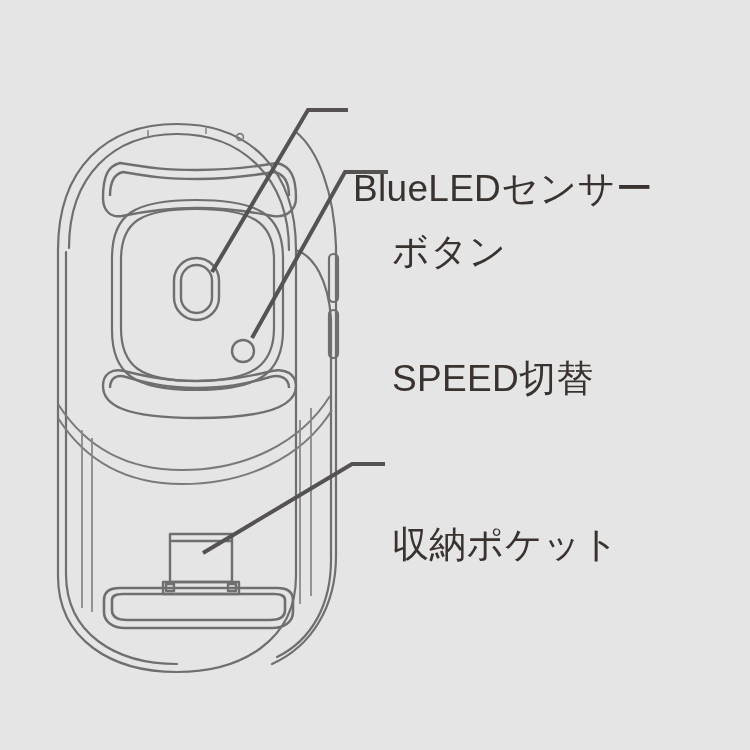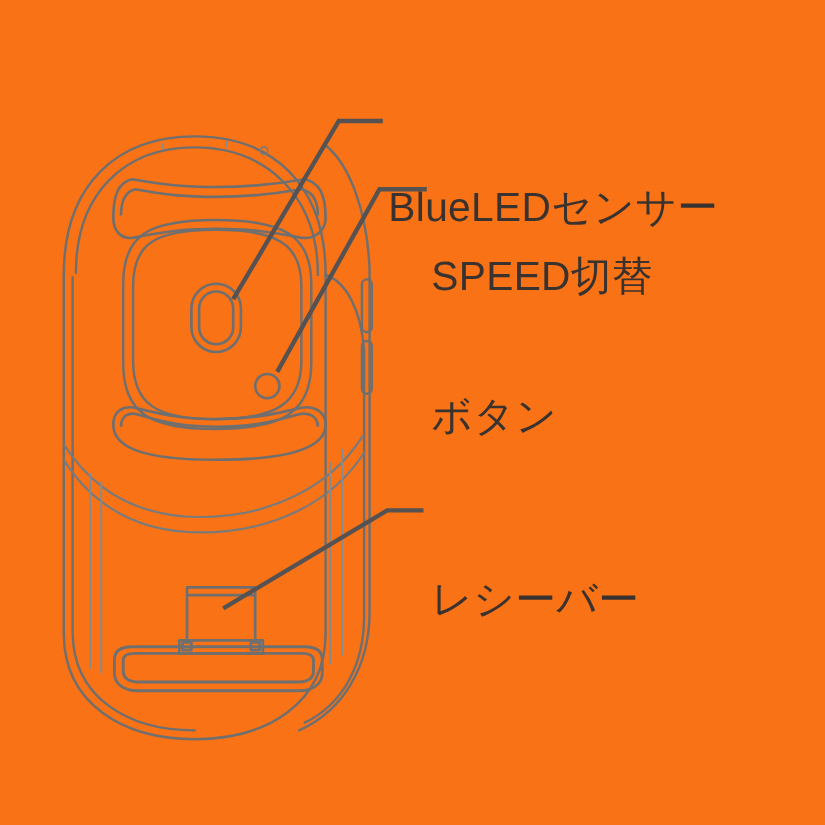--- a/index.html
+++ b/index.html
@@ -7,21 +7,21 @@
     padding: 0;
     background: #ffffff;
   }
   body {
     font-family: "Liberation Sans", "DejaVu Sans", sans-serif;
   }
   #page {
     position: relative;
     width: 750px;
     height: 750px;
-    background: #f97316;
+    background: #e5e5e5;
     overflow: hidden;
   }
   #figure-svg {
     position: absolute;
     left: 0;
     top: 0;
     width: 750px;
     height: 750px;
     display: block;
   }
@@ -190,21 +190,21 @@
       <path d="M 385 464 L 352 464 L 203 553"></path>
     </g>
 
   </svg>
 
   <div class="callout" id="callout-sensor">
     <div>BlueLEDセンサー</div>
   </div>
 
   <div class="callout" id="callout-speed">
+    <div>ボタン</div>
     <div>SPEED切替</div>
-    <div>ボタン</div>
   </div>
 
   <div class="callout" id="callout-pocket">
-    <div>レシーバー</div>
+    <div>収納ポケット</div>
   </div>
 
 </div>
 
 </body></html>

